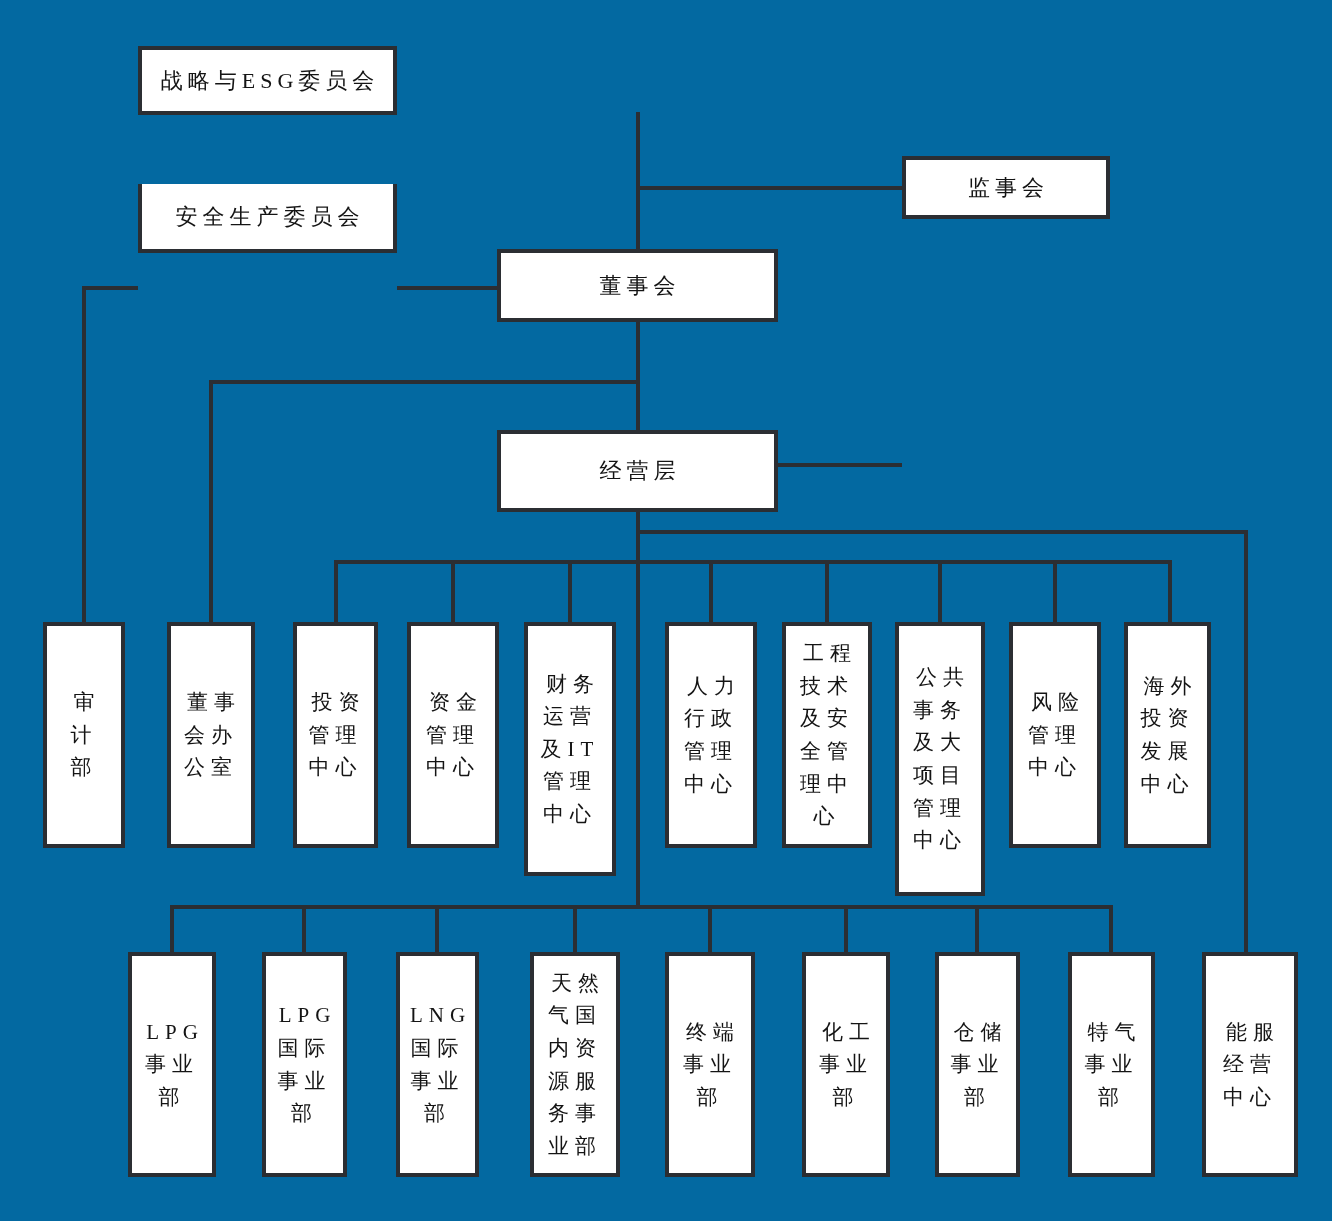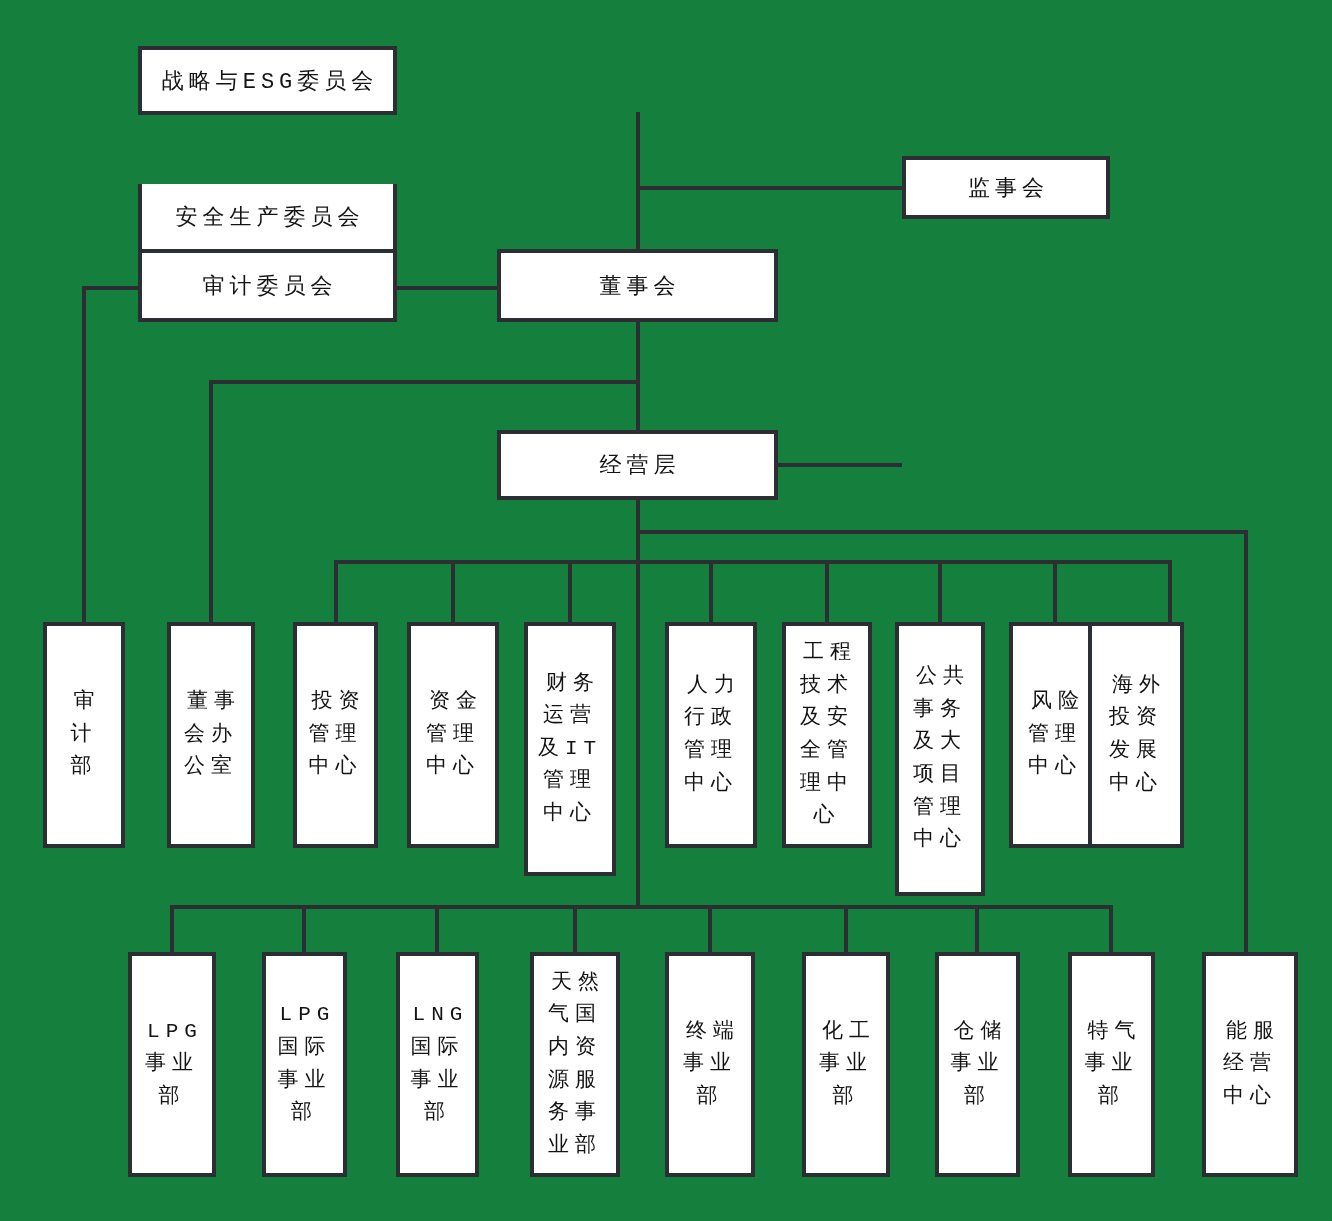--- a/index.html
+++ b/index.html
@@ -4,22 +4,22 @@
 <style>
   :root{
     --line:#2b2e33;
     --ink:#141414;
   }
   html,body{margin:0;padding:0;background:#ffffff;}
   .canvas{
     position:relative;
     width:1332px;
     height:1221px;
-    background:#15803d;
-    font-family:Liberation Mono, monospace;
+    background:#0369a1;
+    font-family:Liberation Serif, serif;
     color:var(--ink);
     overflow:hidden;
   }
   .node{
     position:absolute;
     box-sizing:border-box;
     border:4px solid var(--line);
     background:#ffffff;
     display:flex;
     align-items:center;
@@ -88,31 +88,28 @@
   <div class="vline" style="left:844px;top:905px;height:47px"></div>
   <div class="vline" style="left:975px;top:905px;height:47px"></div>
   <div class="vline" style="left:1109px;top:905px;height:47px"></div>
 
   <div class="node h" style="left:138px;top:46px;width:259px;height:69px">
     <span class="lbl">战略与ESG委员会</span>
   </div>
   <div class="node h stacked" style="left:138px;top:184px;width:259px;height:69px">
     <span class="lbl">安全生产委员会</span>
   </div>
-  <div class="node h stacked" style="left:138px;top:253px;width:259px;height:69px">
-    <span class="lbl">审计委员会</span>
-  </div>
 
   <div class="node h" style="left:902px;top:156px;width:208px;height:63px">
     <span class="lbl">监事会</span>
   </div>
   <div class="node h" style="left:497px;top:249px;width:281px;height:73px">
     <span class="lbl">董事会</span>
   </div>
-  <div class="node h" style="left:497px;top:430px;width:281px;height:70px">
+  <div class="node h" style="left:497px;top:430px;width:281px;height:82px">
     <span class="lbl">经营层</span>
   </div>
 
   <div class="node v" style="left:43px;top:622px;width:82px;height:226px">
     <span class="lbl">审
 计
 部</span>
   </div>
   <div class="node v" style="left:167px;top:622px;width:88px;height:226px">
     <span class="lbl">董事
@@ -156,21 +153,21 @@
 及大
 项目
 管理
 中心</span>
   </div>
   <div class="node v" style="left:1009px;top:622px;width:92px;height:226px">
     <span class="lbl">风险
 管理
 中心</span>
   </div>
-  <div class="node v" style="left:1088px;top:622px;width:96px;height:226px">
+  <div class="node v" style="left:1124px;top:622px;width:87px;height:226px">
     <span class="lbl">海外
 投资
 发展
 中心</span>
   </div>
 
   <div class="node v" style="left:128px;top:952px;width:88px;height:225px">
     <span class="lbl">LPG
 事业
 部</span>

